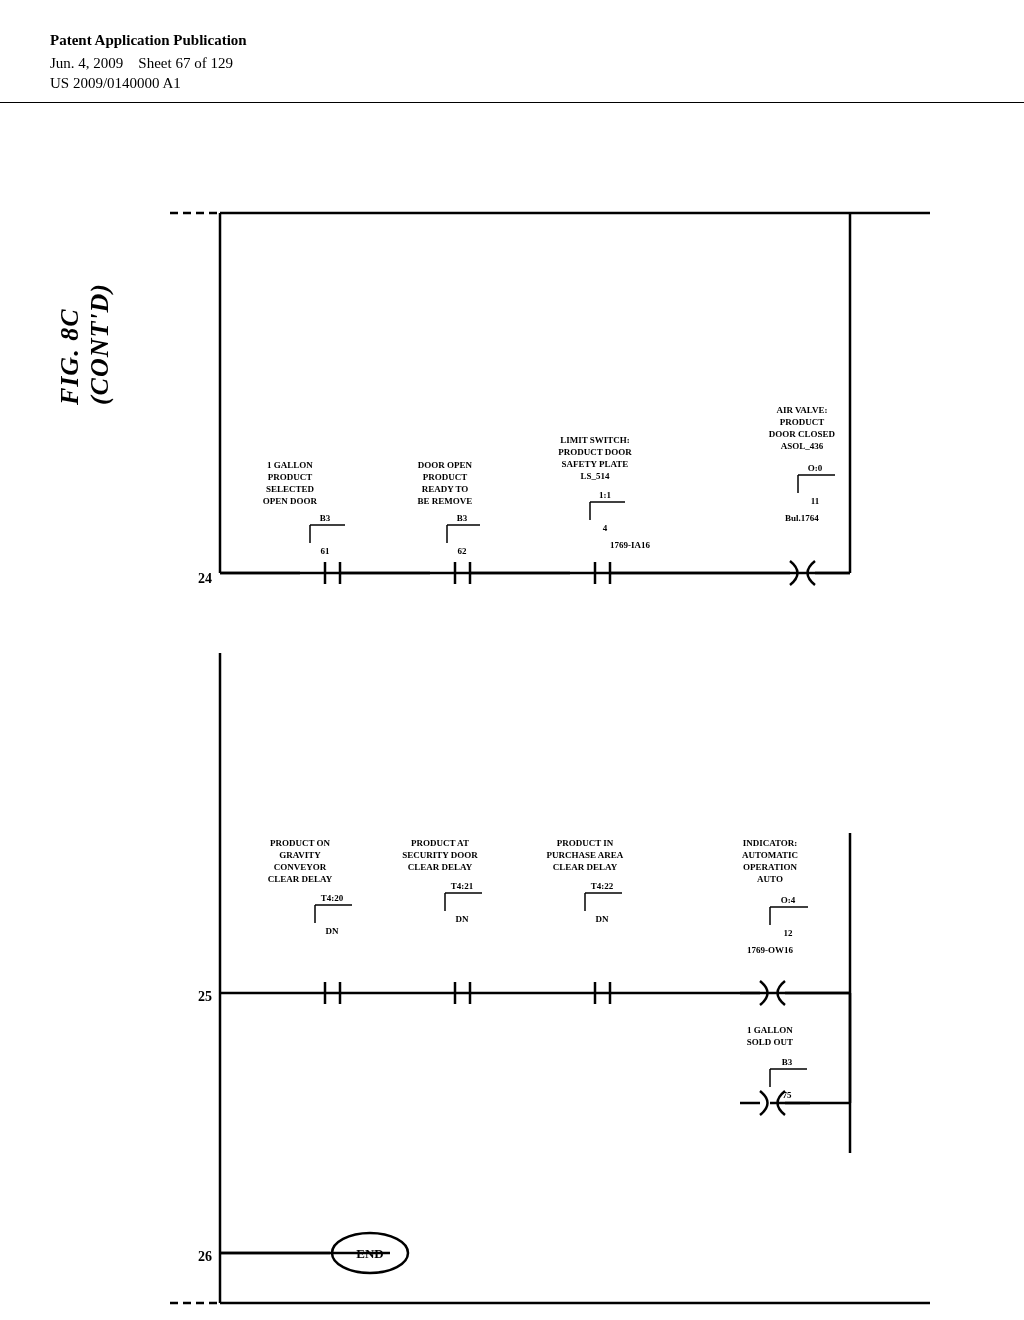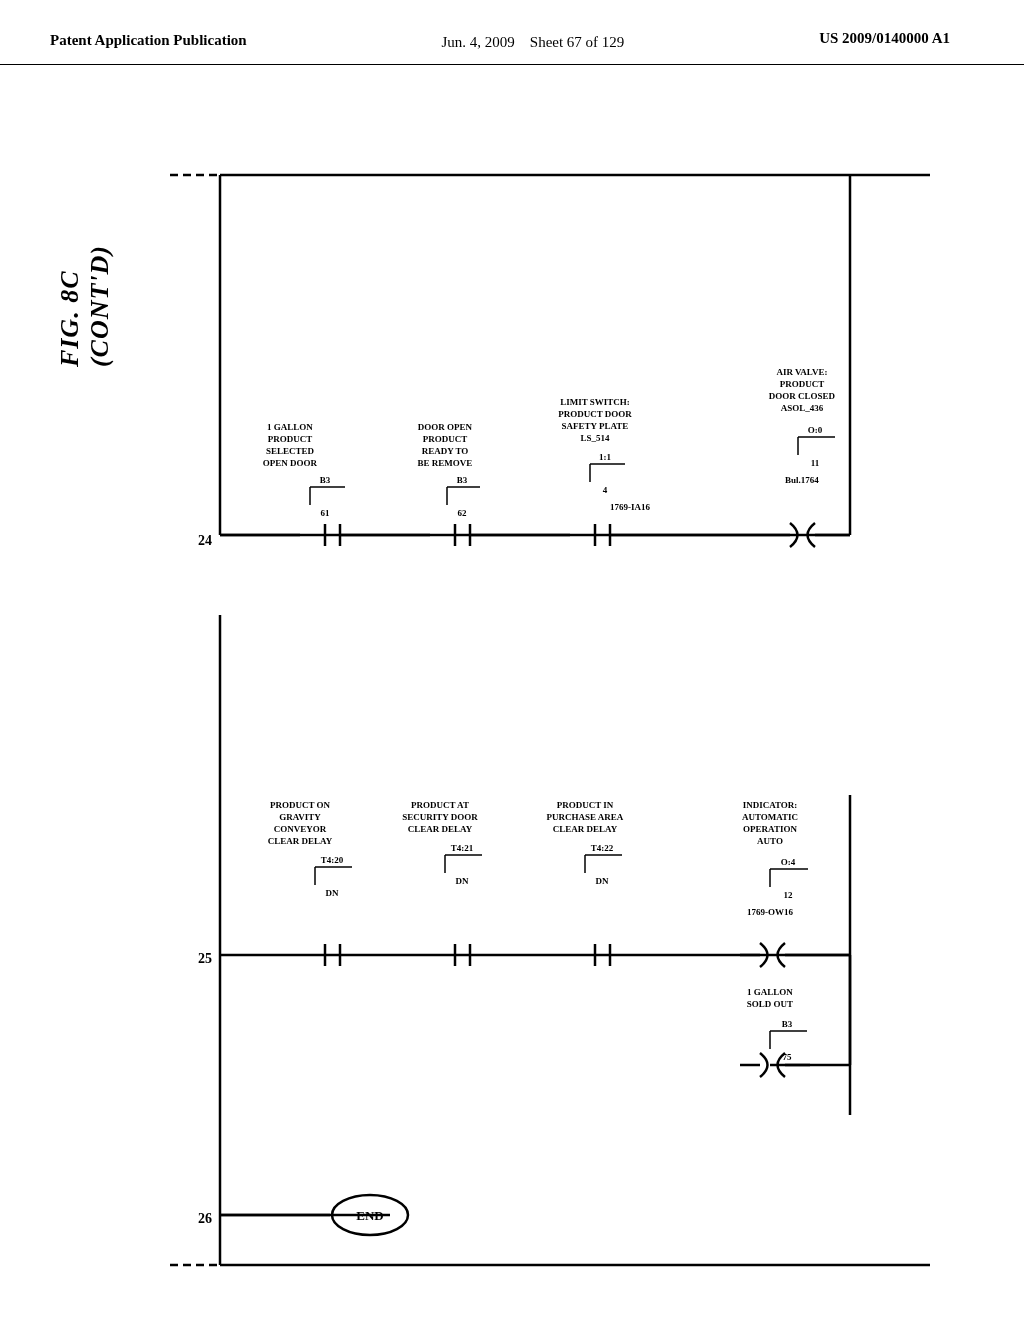--- a/index.html
+++ b/index.html
@@ -11,38 +11,38 @@
       position: relative;
       overflow-x: hidden;
     }
 
     .page-header {
       display: flex;
       justify-content: space-between;
       align-items: flex-start;
       padding: 30px 74px 10px 50px;
       border-bottom: 1px solid #000;
+      flex-direction: column;
     }
 
     .header-left {
       font-weight: bold;
       font-size: 15px;
       line-height: 1.4;
     }
 
     .header-center {
       font-size: 15px;
       text-align: left;
       line-height: 1.6;
     }
 
     .header-right {
       font-size: 15px;
       text-align: right;
-      font-weight: bold;
     }
 
     .page-content {
       padding: 20px 50px;
       position: relative;
     }
 
     .fig-title {
       font-size: 26px;
       font-weight: bold;

